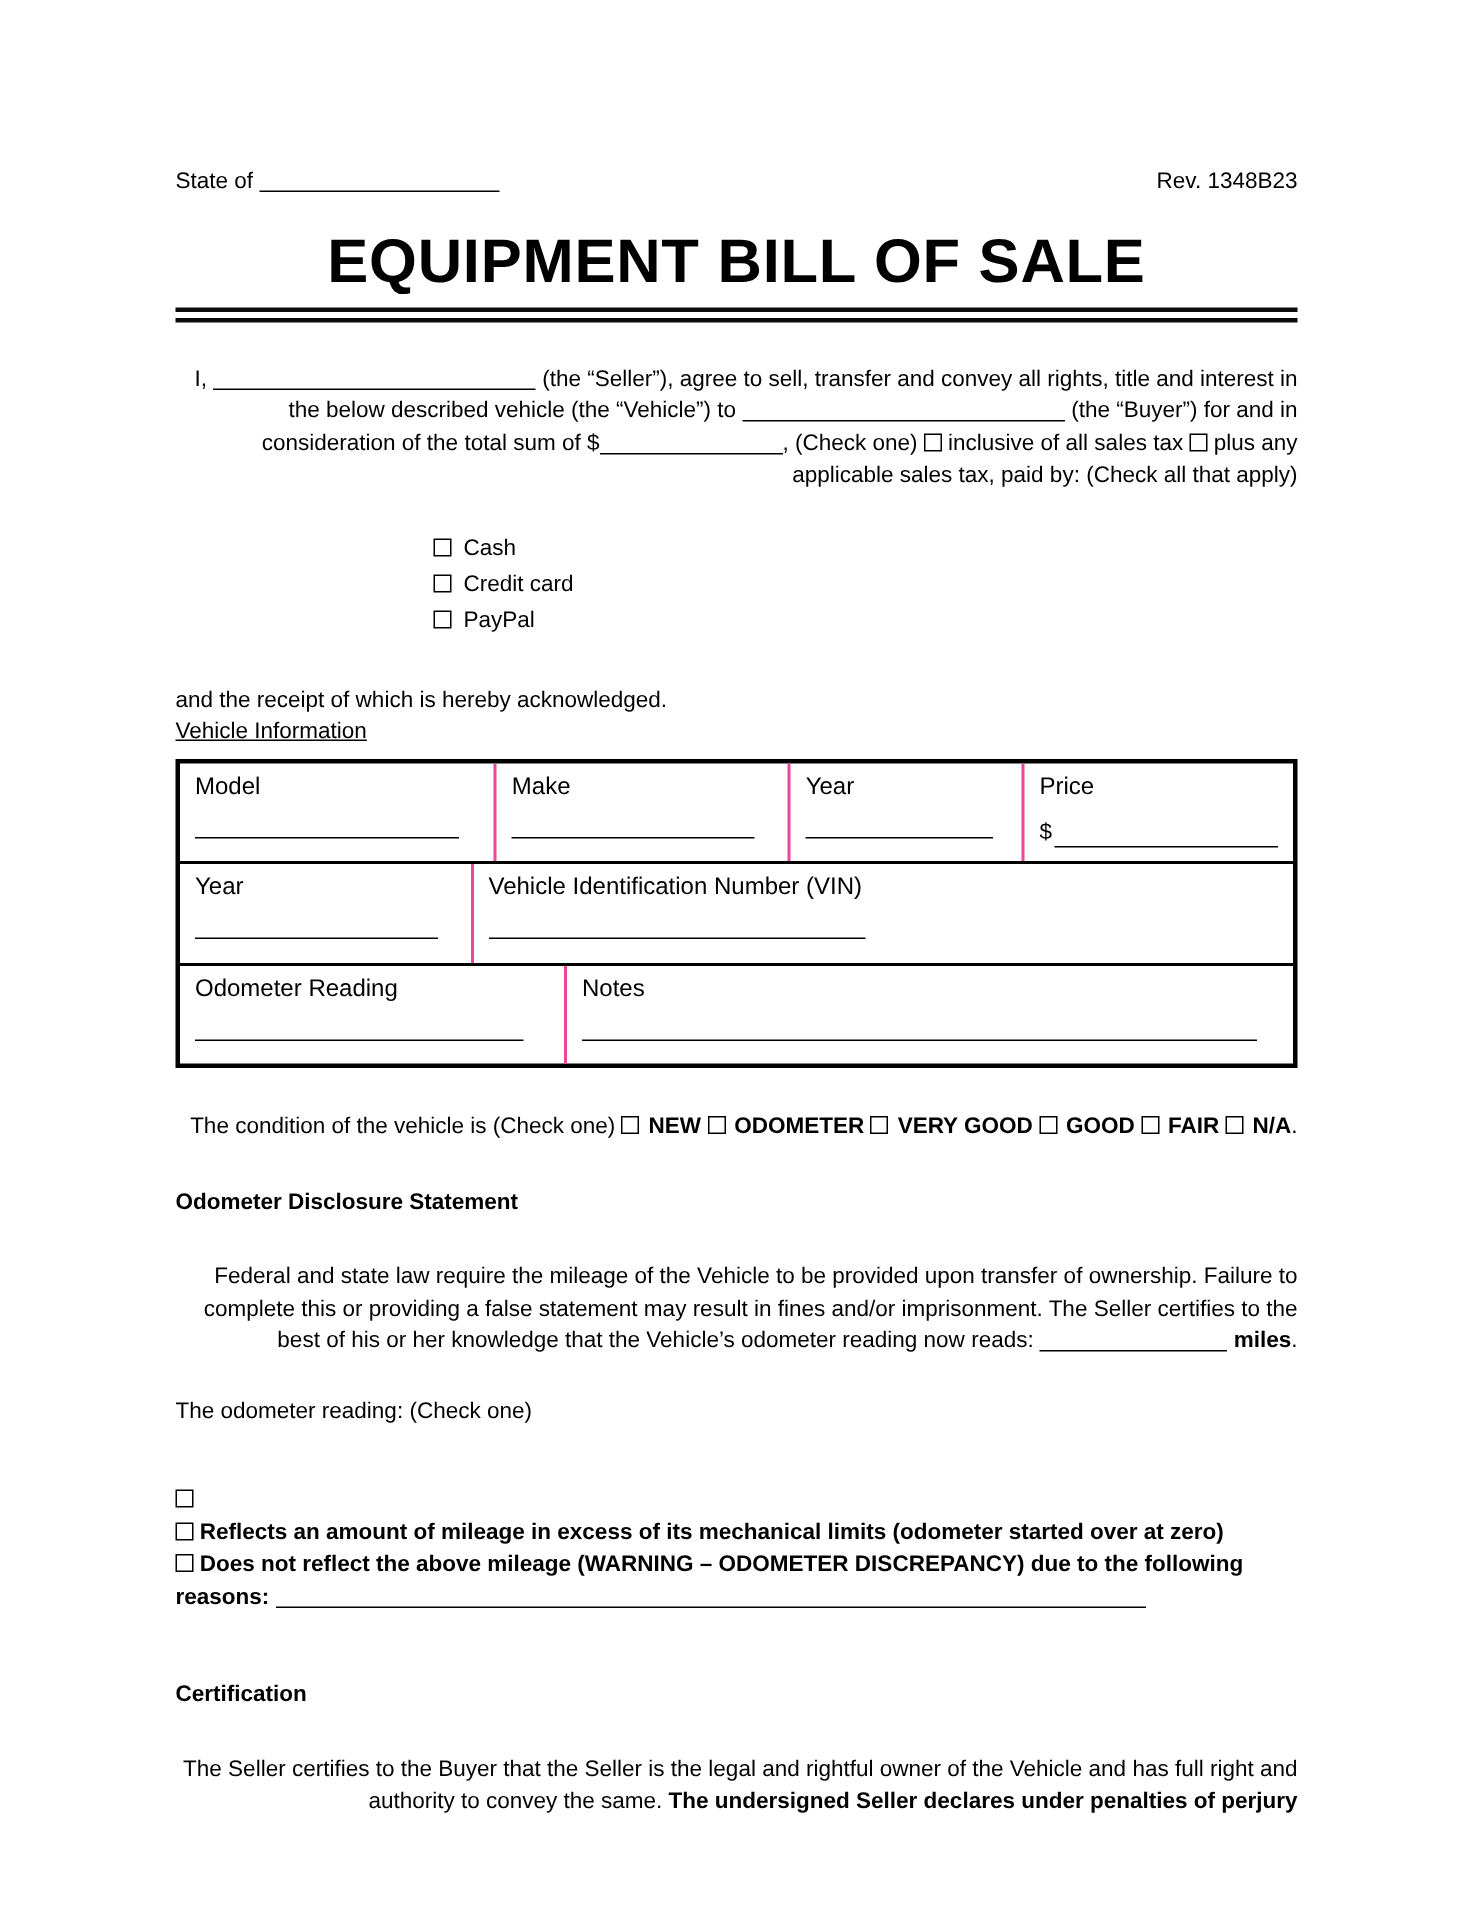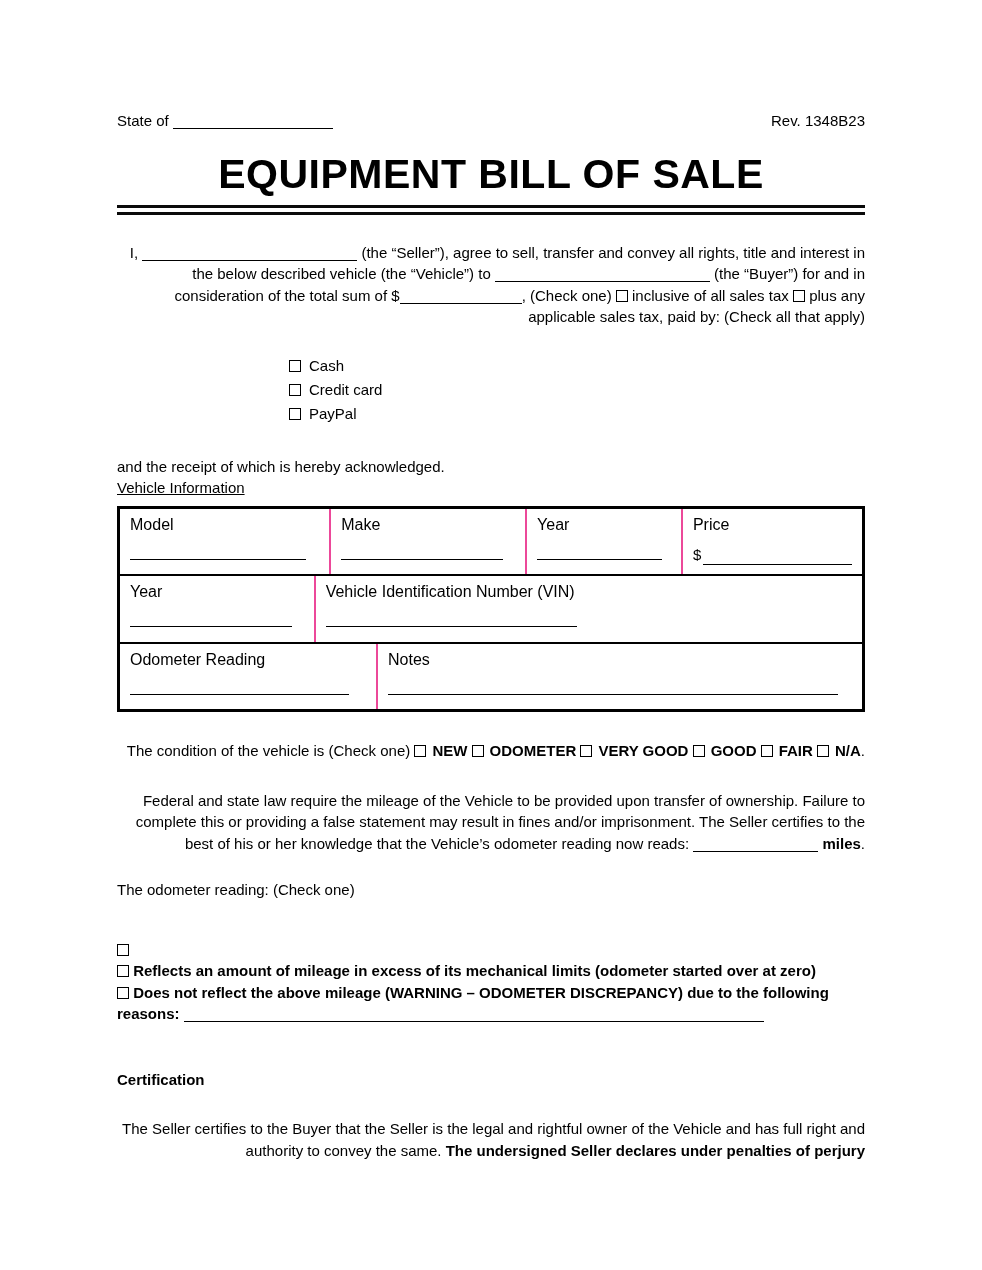--- a/index.html
+++ b/index.html
@@ -155,20 +155,21 @@
   </div>
 
   <p class="condition flow"><span>The condition of the vehicle is (Check one)</span>
     <span class="cond-opt"><span class="cb"></span><b>NEW</b></span>
     <span class="cond-opt"><span class="cb"></span><b>ODOMETER</b></span>
     <span class="cond-opt"><span class="cb"></span><b>VERY GOOD</b></span>
     <span class="cond-opt"><span class="cb"></span><b>GOOD</b></span>
     <span class="cond-opt"><span class="cb"></span><b>FAIR</b></span>
     <span class="cond-opt"><span class="cb"></span><b>N/A</b><span>.</span></span></p>
 
+  <div class="sec-heading">Odometer Disclosure Statement</div>
   <p class="odo-para flow"><span>Federal and state law require the mileage of the Vehicle to be provided upon transfer of ownership. Failure to complete this or providing a false statement may result in fines and/or imprisonment. The Seller certifies to the best of his or her knowledge that the Vehicle’s odometer reading now</span>
     <span>reads:</span>
     <span class="blank w125"></span>
     <b>miles</b><span>.</span></p>
 
   <p class="reading-line">The odometer reading: (Check one)</p>
 
   <div class="odo-options">
     <div class="flow"><span class="cb"></span> </div>
     <div class="flow"><span class="cb"></span> <span>Reflects an amount of mileage in excess of its mechanical limits (odometer started over at zero)</span></div>

